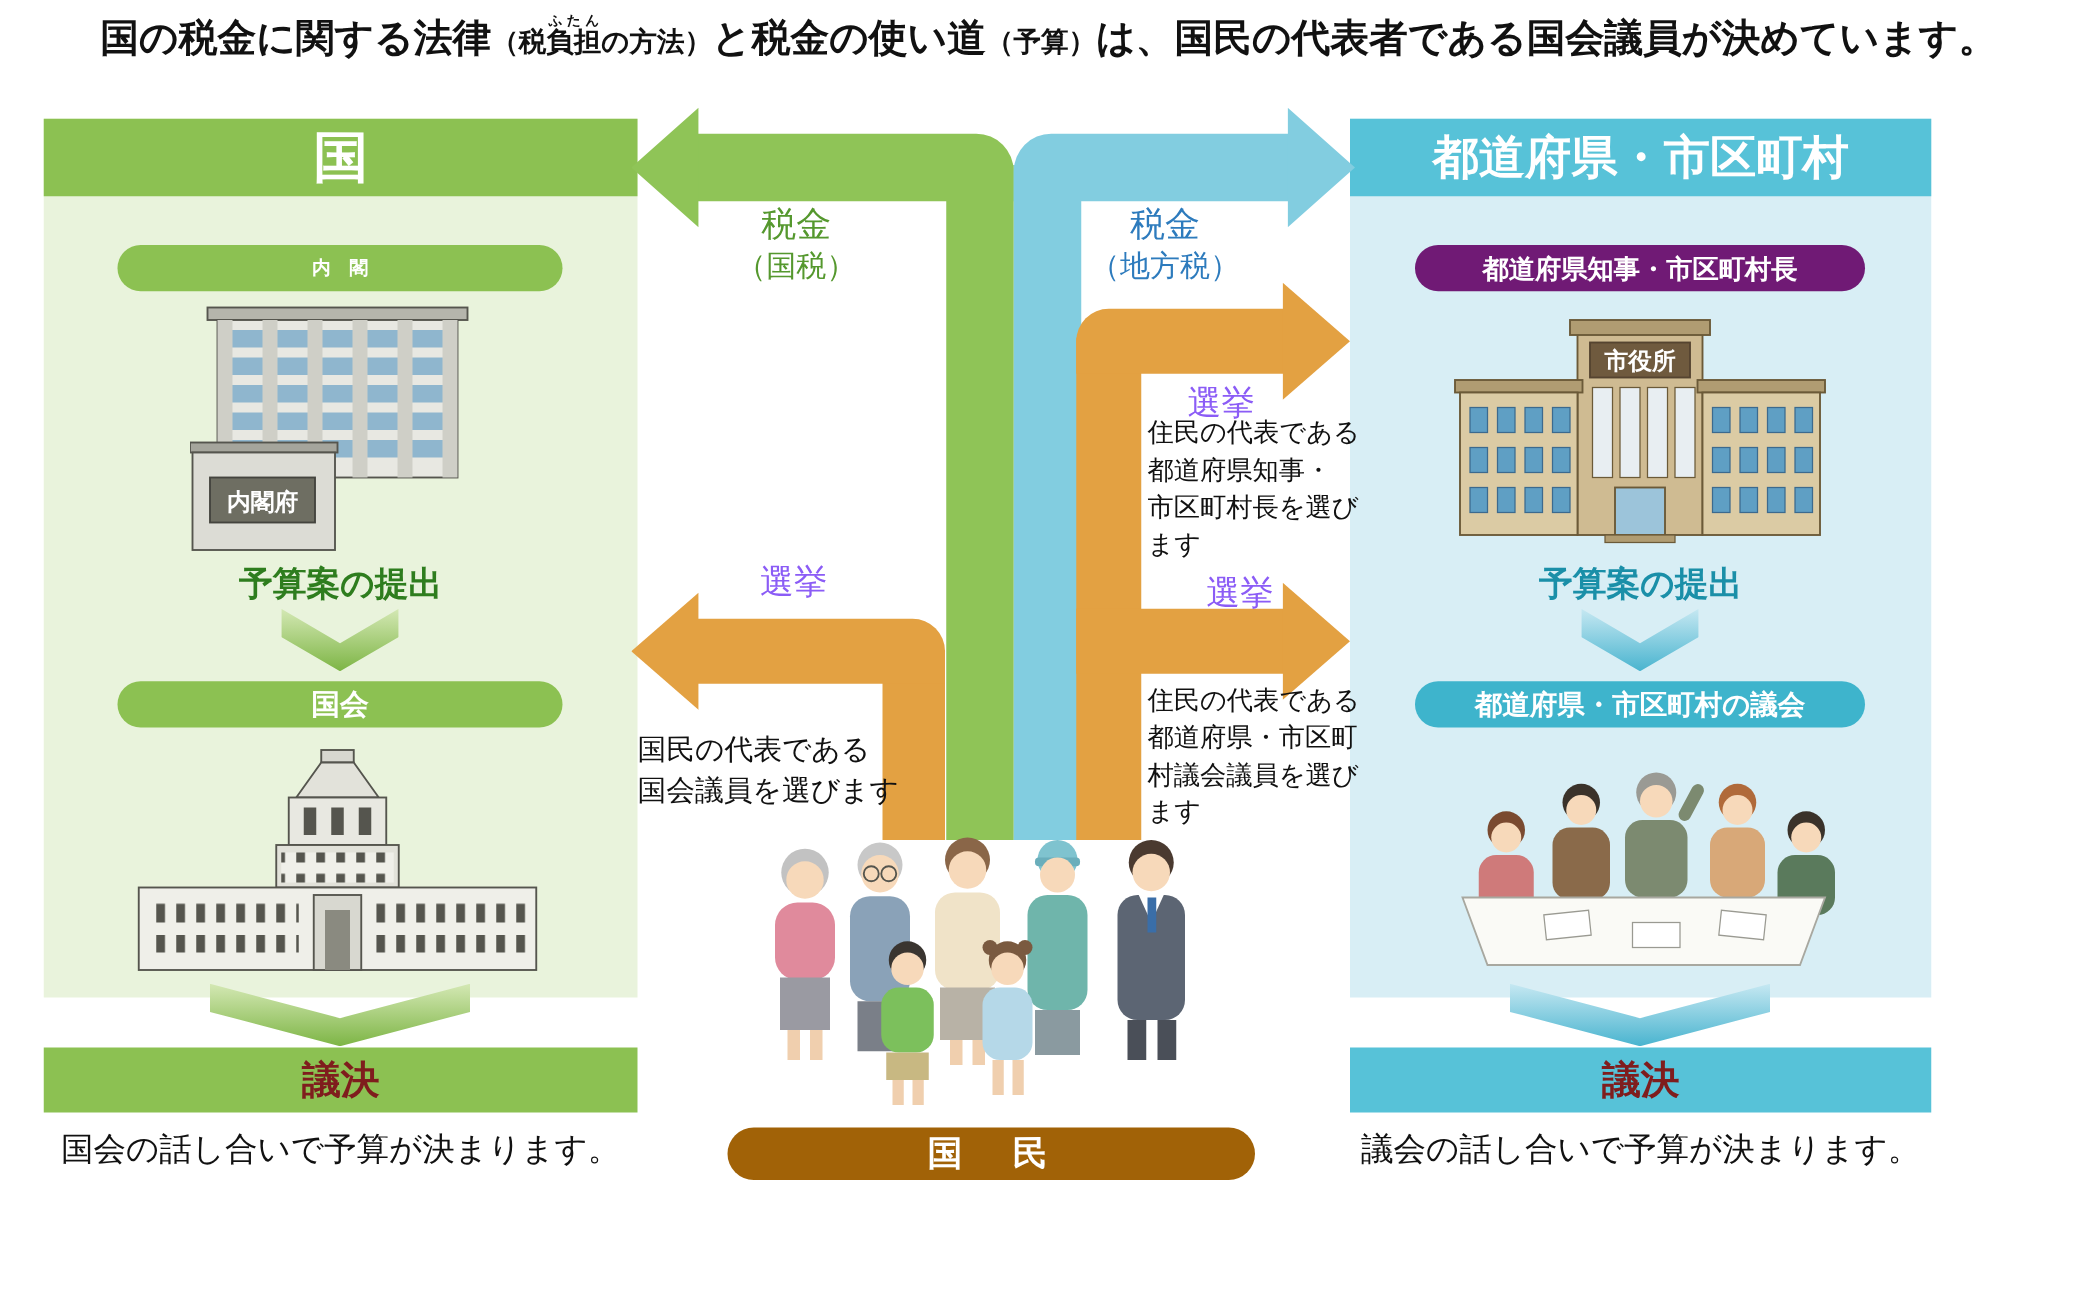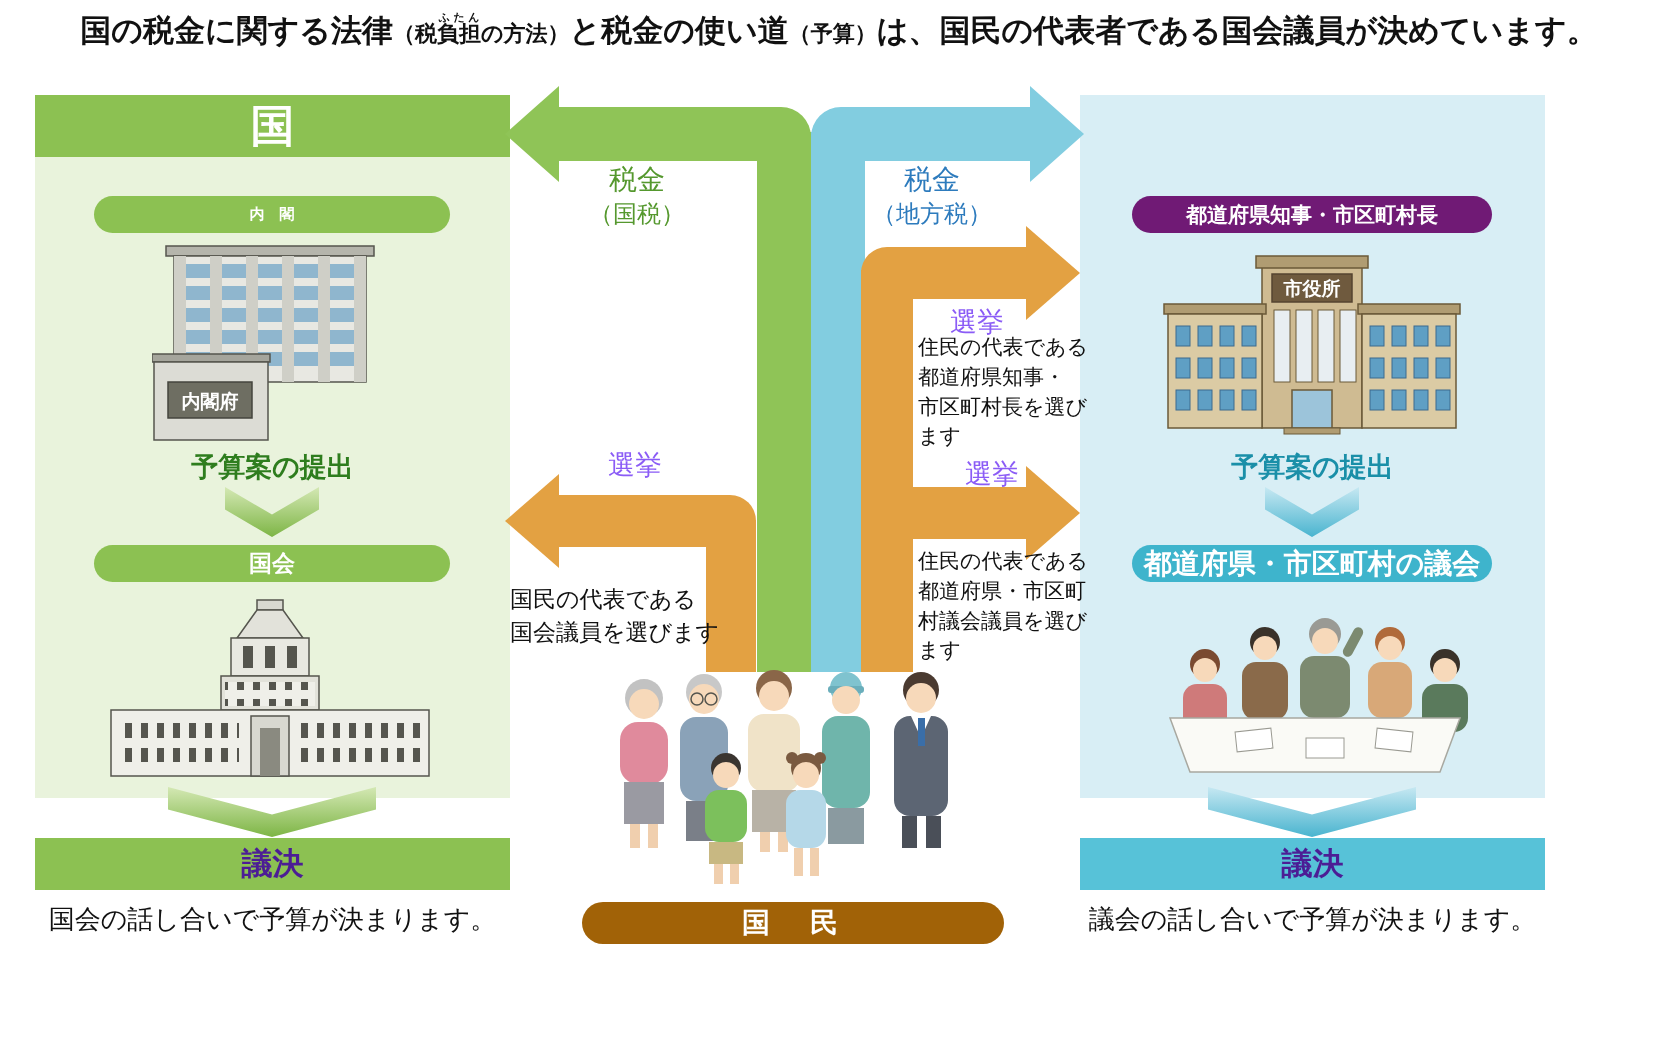--- a/index.html
+++ b/index.html
@@ -15,33 +15,33 @@
   .panel-blue-bg  { left:1080px; top:95px; width:465px; height:703px; background:#d8eef5; }
 
   .hdr { color:#fff; font-weight:bold; display:flex; align-items:center; justify-content:center; }
   .hdr-green { left:35px; top:95px; width:475px; height:62px; background:#8cc152; font-size:44px; }
   .hdr-blue  { left:1080px; top:95px; width:465px; height:62px; background:#57c2d8; font-size:37px; }
 
   .pill { border-radius:19px; color:#fff; font-weight:bold; display:flex; align-items:center; justify-content:center; }
   .pill-cabinet  { left:94px;  top:196px; width:356px; height:37px; background:#8cc152; font-size:15px; }
   .pill-diet     { left:94px;  top:545px; width:356px; height:37px; background:#8cc152; font-size:23px; }
   .pill-governor { left:1132px; top:196px; width:360px; height:37px; background:#701a75; font-size:21px; }
-  .pill-assembly { left:1132px; top:545px; width:360px; height:37px; background:#3eb4cc; font-size:28px; }
+  .pill-assembly { left:1132px; top:545px; width:360px; height:37px; background:#3eb4cc; font-size:22px; }
 
   .submit-label { text-align:center; font-weight:bold; font-size:27px; }
   .submit-left  { left:35px;  top:449px; width:475px; color:#2e7d1e; }
   .submit-right { left:1080px; top:449px; width:465px; color:#1a8fa8; }
 
   .chev { clip-path:polygon(0 0, 50% 55%, 100% 0, 100% 45%, 50% 100%, 0 45%); }
   .chev-green-sm { left:225px;  top:487px; width:94px;  height:50px; background:linear-gradient(#d4e8b4,#7db545); }
   .chev-blue-sm  { left:1265px; top:487px; width:94px;  height:50px; background:linear-gradient(#c6e8f2,#49b4cf); }
   .chev-green-lg { left:168px;  top:787px; width:208px; height:50px; background:linear-gradient(#d4e8b4,#7db545); }
   .chev-blue-lg  { left:1208px; top:787px; width:208px; height:50px; background:linear-gradient(#c6e8f2,#49b4cf); }
 
-  .decide { color:#4c1d95; font-weight:bold; font-size:31px; display:flex; align-items:center; justify-content:center; }
+  .decide { color:#7f1d1d; font-weight:bold; font-size:31px; display:flex; align-items:center; justify-content:center; }
   .decide-green { left:35px;  top:838px; width:475px; height:52px; background:#8cc152; }
   .decide-blue  { left:1080px; top:838px; width:465px; height:52px; background:#57c2d8; }
 
   .note-bottom { font-size:26px; text-align:center; }
   .note-bottom-left  { left:35px;  top:902px; width:475px; }
   .note-bottom-right { left:1080px; top:902px; width:465px; }
 
   
   .head-l { clip-path:polygon(100% 0, 0 50%, 100% 100%); }
   .head-r { clip-path:polygon(0 0, 100% 50%, 0 100%); }
@@ -95,20 +95,21 @@
 <div class="canvas">
 
   <div class="abs title">
     <span>国の税金に関する法律</span><span class="small">（税</span><ruby class="small"><span>負担</span><rt>ふたん</rt></ruby><span class="small">の方法）</span><span>と税金の使い道</span><span class="small">（予算）</span><span>は、国民の代表者である国会議員が決めています。</span>
   </div>
 
   <div class="abs panel-green-bg"></div>
   <div class="abs panel-blue-bg"></div>
 
   <div class="abs hdr hdr-green">国</div>
+  <div class="abs hdr hdr-blue">都道府県・市区町村</div>
 
   <div class="abs pill pill-cabinet">内　閣</div>
 
   <svg class="abs" style="left:152px; top:240px;" width="235" height="205" viewBox="0 0 235 205">
     <rect x="14" y="6" width="208" height="10" fill="#b5b5ac" stroke="#55554e" stroke-width="1.5"></rect>
     <rect x="22" y="16" width="192" height="126" fill="#e8e8e2" stroke="#55554e" stroke-width="1.5"></rect>
     <g>
       <rect x="26" y="24" width="184" height="14" fill="#8fb6ce"></rect>
       <rect x="26" y="46" width="184" height="14" fill="#8fb6ce"></rect>
       <rect x="26" y="68" width="184" height="14" fill="#8fb6ce"></rect>

